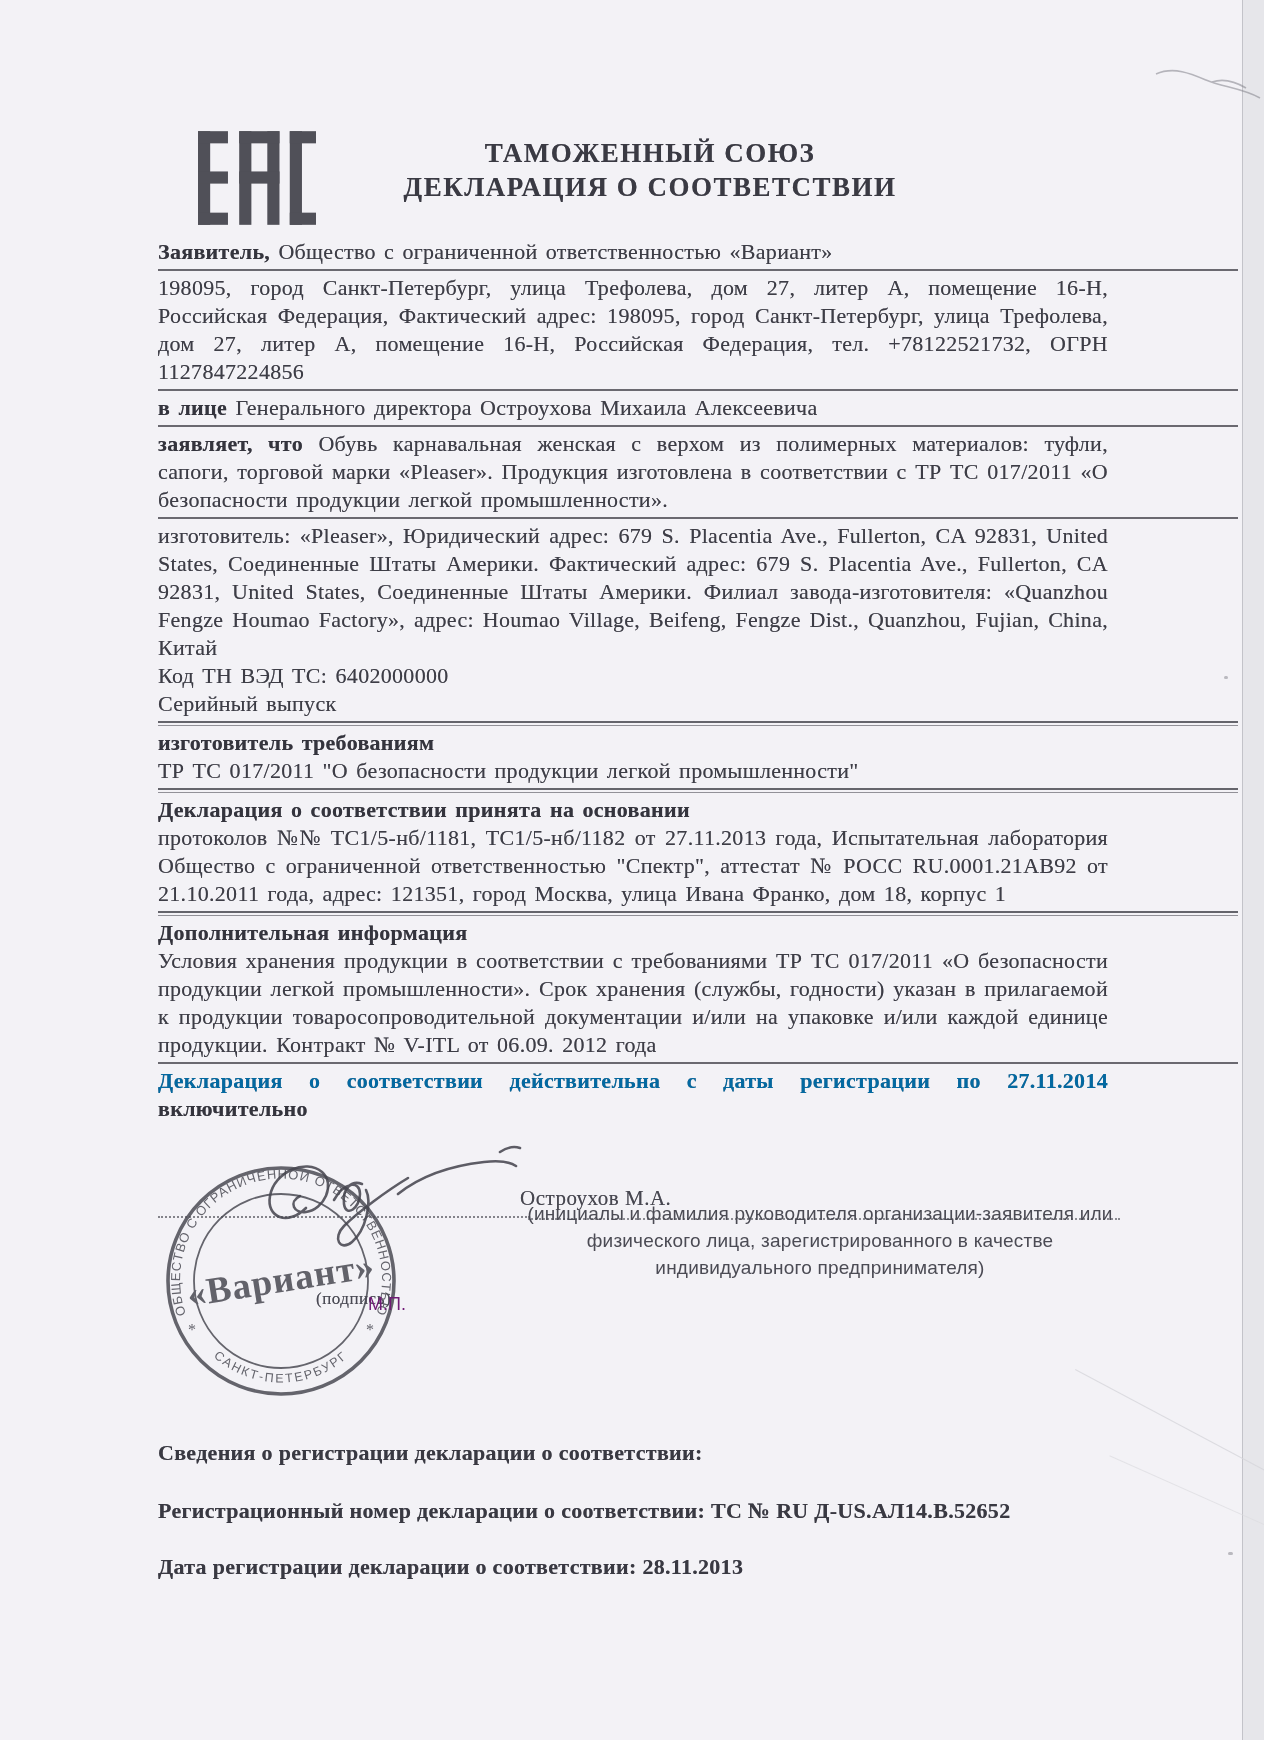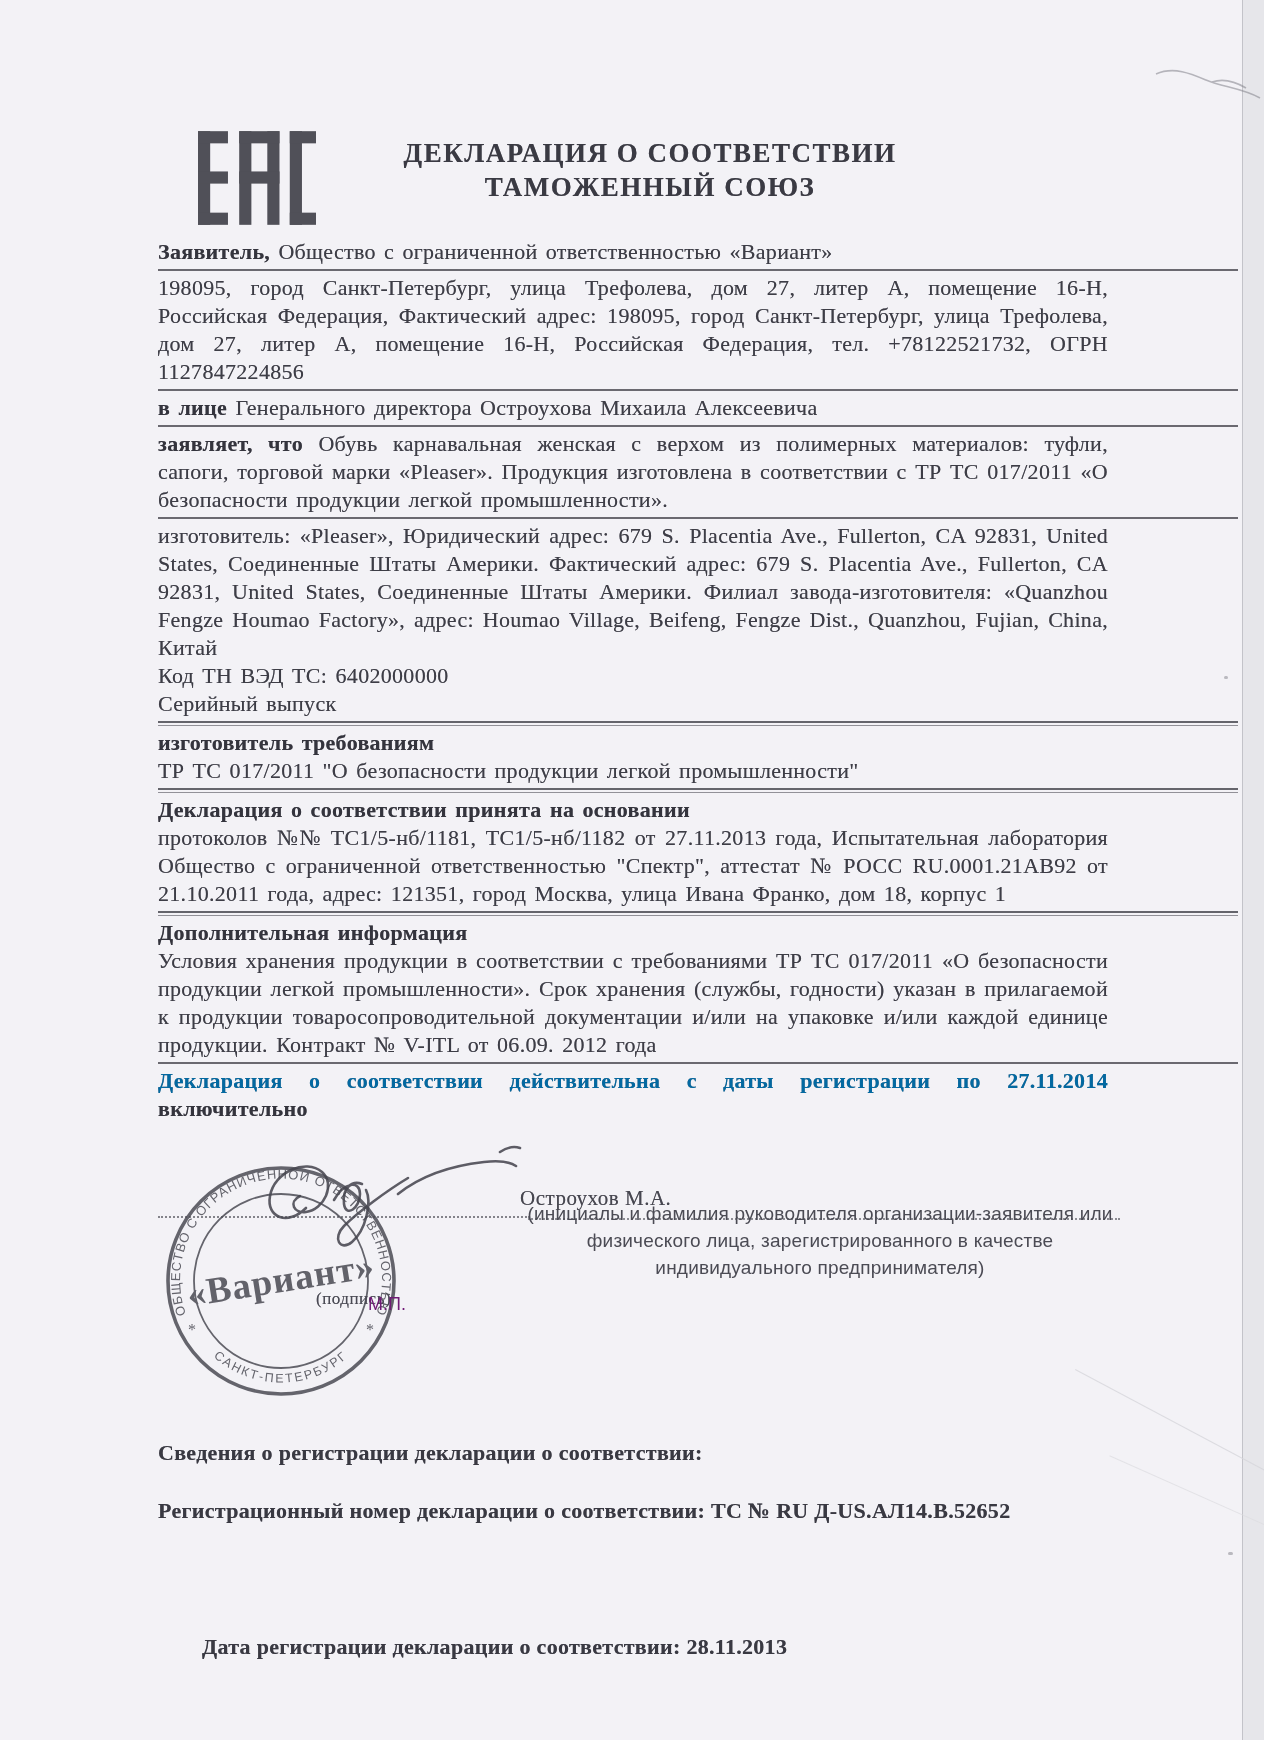--- a/index.html
+++ b/index.html
@@ -70,21 +70,21 @@
   #name-caption{
     position:absolute; left:506px; top:1200px; width:628px;
     text-align:center; font-size:19px; line-height:27px; color:#4b4b54;
     font-family:"Liberation Sans", sans-serif; letter-spacing:.2px;
   }
 
   
   .reg-line{ position:absolute; left:158px; font-size:22px; font-weight:bold; color:#393942; letter-spacing:.3px; }
   #reg-head{ top:1440px; }
   #reg-number{ top:1498px; }
-  #reg-date{ top:1634px;margin-left:44px; }
+  #reg-date{ top:1554px; }
 
   
   #edge-right{
     position:absolute; right:0; top:0; width:21px; height:100%;
     background:linear-gradient(to right,#e9e9ed,#dededme 90%);
     background-color:#e6e6ea; border-left:1px solid #c3c3c9;
   }
   #scratch{ position:absolute; left:1148px; top:48px; width:116px; height:64px; opacity:.55; }
   .speck{ position:absolute; background:#74747c; opacity:.45; border-radius:2px; }
   #speck-1{ left:1224px; top:676px; width:4px; height:3px; }
@@ -113,22 +113,22 @@
       <rect x="74" y="0" width="13" height="100"></rect>
       <rect x="44" y="0" width="43" height="13"></rect>
       <rect x="44" y="43" width="43" height="13"></rect>
       <rect x="98" y="0" width="13" height="100"></rect>
       <rect x="98" y="0" width="28" height="13"></rect>
       <rect x="98" y="87" width="28" height="13"></rect>
     </g>
   </svg>
 
   <div id="doc-title" class="ink">
+    <div>ТАМОЖЕННЫЙ СОЮЗ</div>
     <div>ДЕКЛАРАЦИЯ О СООТВЕТСТВИИ</div>
-    <div>ТАМОЖЕННЫЙ СОЮЗ</div>
   </div>
 
   <div id="text-col" class="ink">
 
     <p><span class="lead">Заявитель,</span><span> Общество с ограниченной ответственностью «Вариант»</span></p>
     <div class="rule"></div>
 
     <p>198095, город Санкт-Петербург, улица Трефолева, дом 27, литер А, помещение 16-Н, Российская Федерация, Фактический адрес: 198095, город Санкт-Петербург, улица Трефолева, дом 27, литер А, помещение 16-Н, Российская Федерация, тел. +78122521732, ОГРН 1127847224856</p>
     <div class="rule"></div>
 

